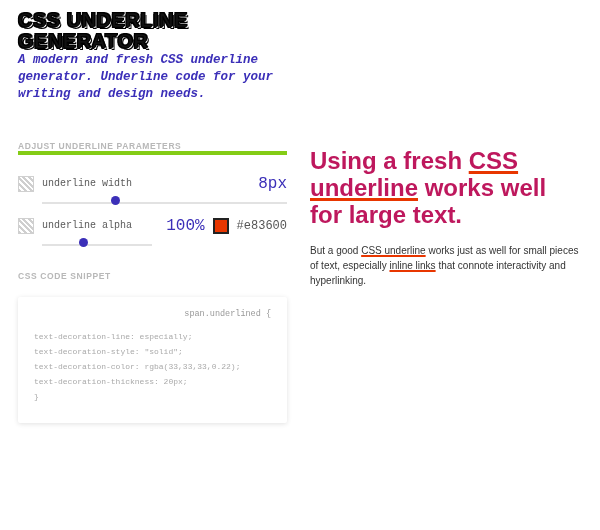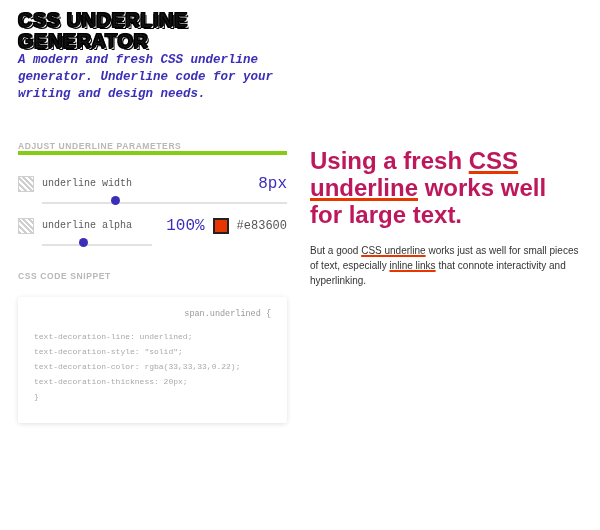--- a/index.html
+++ b/index.html
@@ -225,21 +225,21 @@
       <div class="slider-wrap" style="width:110px;">
         <div class="slider-track"></div>
         <div class="slider-thumb" id="thumb-alpha" style="left: 34%;"></div>
       </div>
     </div>
 
     <div class="section-hdr" style="margin-top:22px;">CSS CODE SNIPPET</div>
 
     <div class="code-card">
       <div class="code-sel">span.underlined {</div>
-      <div class="code-line">text-decoration-line: underlined;</div>
+      <div class="code-line">text-decoration-line: especially;</div>
       <div class="code-line">text-decoration-style: "solid";</div>
       <div class="code-line">text-decoration-color: rgba(33,33,33,0.22);</div>
       <div class="code-line">text-decoration-thickness: 20px;</div>
       <div class="code-line">}</div>
     </div>
   </div>
 
   <div class="right-col">
 
     <div class="demo-area">

